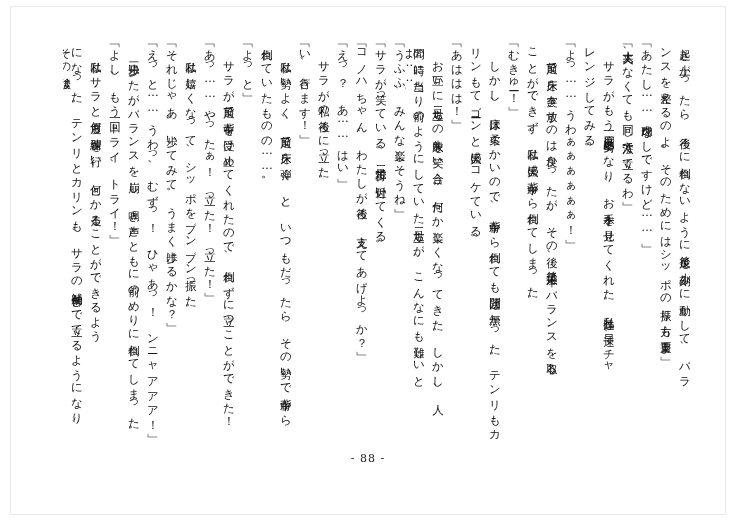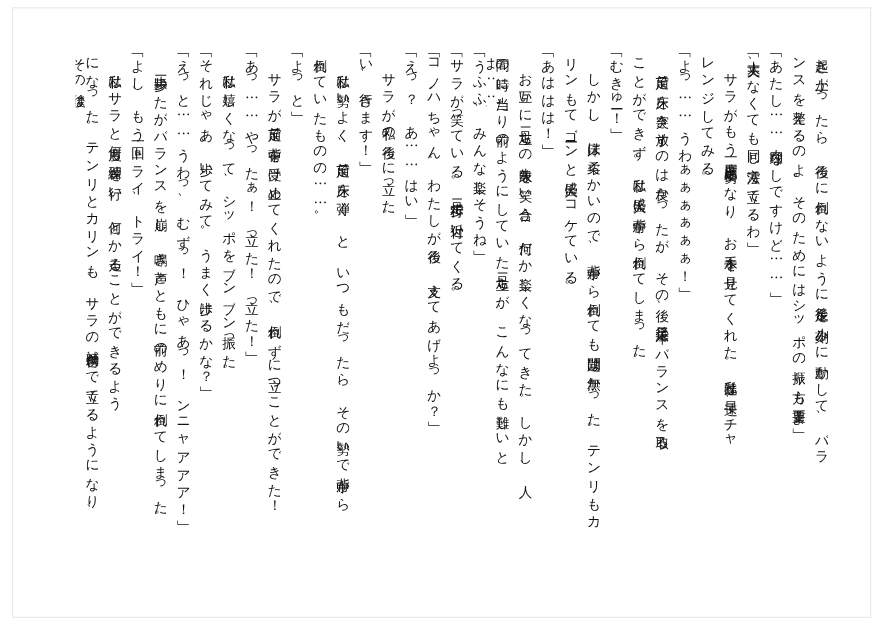--- a/index.html
+++ b/index.html
@@ -102,13 +102,14 @@
     <div class="col">「あっ……やったぁ！　立った！　立った！」</div>
     <div class="col">　私は嬉しくなって、シッポをブンブン振った。</div>
     <div class="col">「それじゃあ、歩いてみて。うまく歩けるかな？」</div>
     <div class="col">「えっと……うわっ、むずっ！　ひゃあっ！　ンニャアアア！」</div>
     <div class="col">　三歩歩いたがバランスを崩し、鳴き声とともに前のめりに倒れてしまった。</div>
     <div class="col">「よし、もう一回トライ、トライ！」</div>
     <div class="col">　私はサラと何度も練習を行い、何とか走ることができるよう</div>
     <div class="col">になった。テンリとカリンも、サラの補助付きで立てるようになり、その後は</div>
   </div>
 
+  <div class="page-number">- 88 -</div>
 </div>
 
 </body></html>

